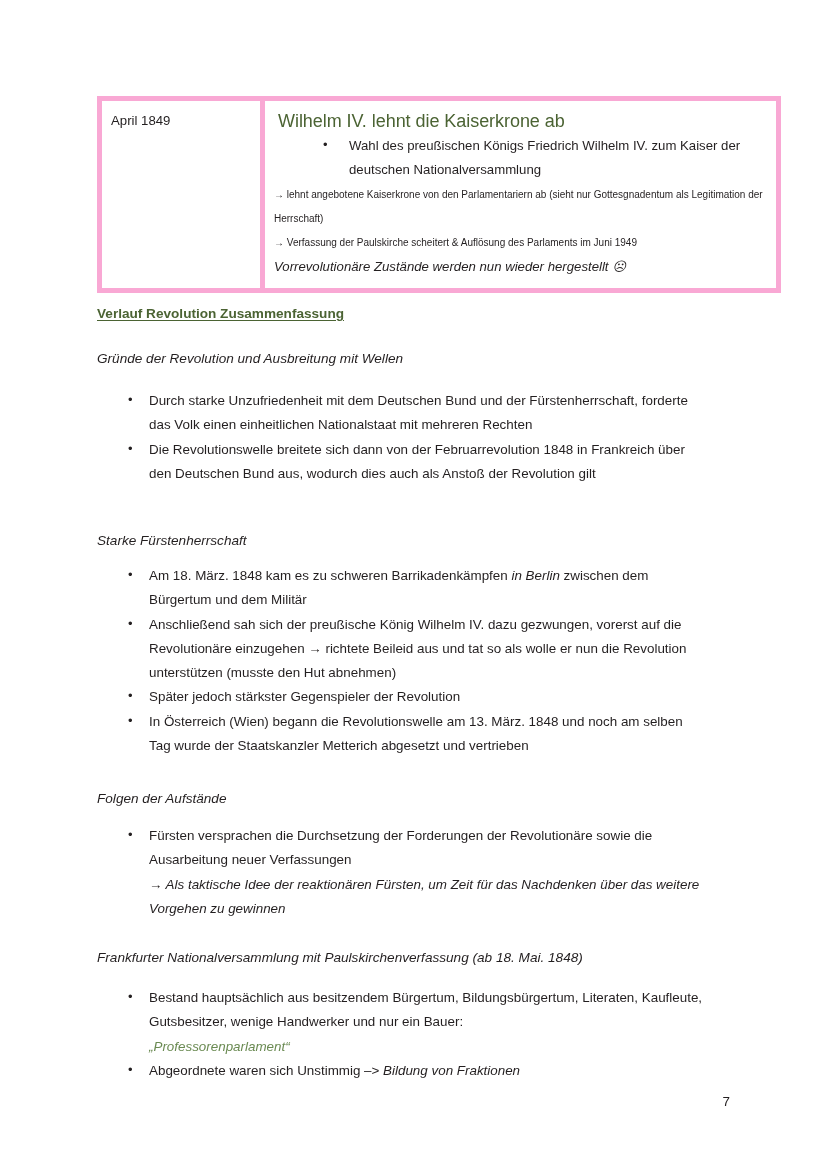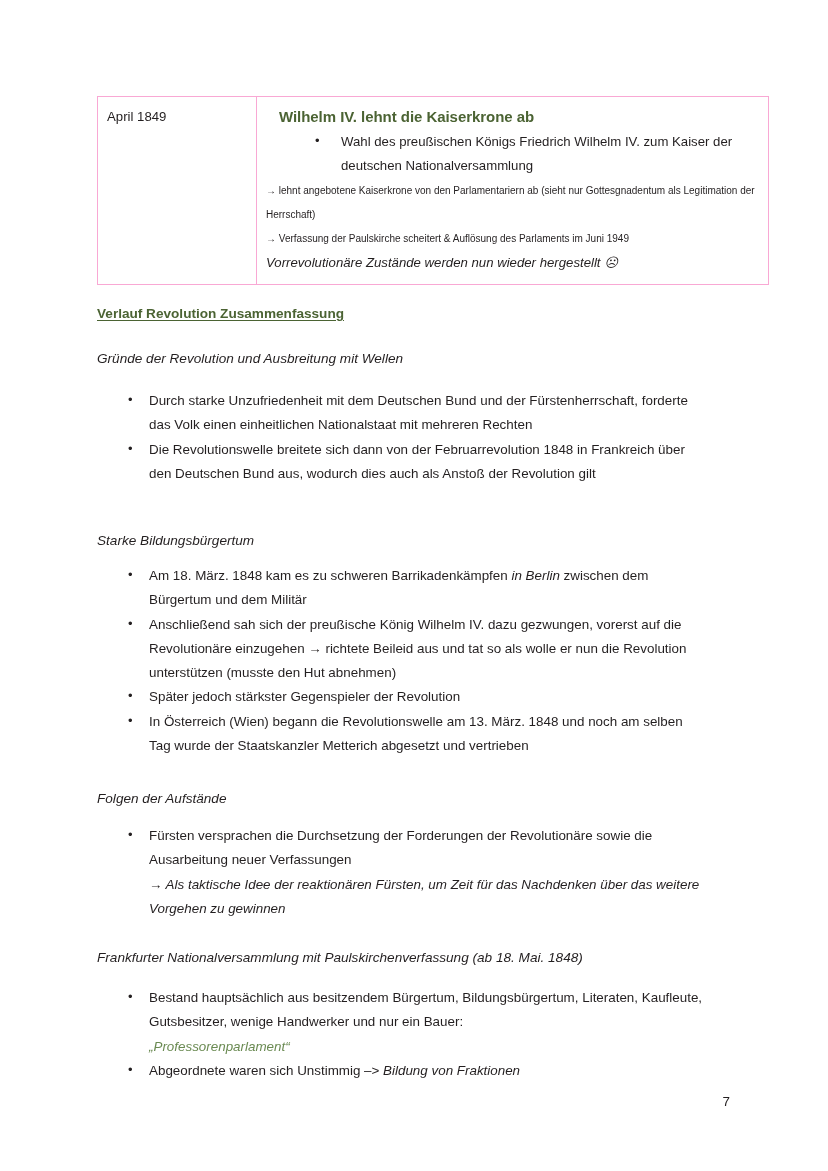--- a/index.html
+++ b/index.html
@@ -28,38 +28,38 @@
   
   .info-table {
     position: absolute;
     left: 97px;
     top: 96px;
     width: 633px;
     border-collapse: collapse;
     table-layout: fixed;
   }
   .info-table td {
-    border: 1px solid #f9a8d4;
+    border: 5px solid #f9a8d4;
     vertical-align: top;
     padding: 8px 9px 9px 9px;
     font-size: 13.2px;
     line-height: 24.2px;
   }
   .cell-date {
     width: 140px;
     color: #231f20;
   }
   .cell-body {
     width: 493px;
   }
   .cell-title {
     color: #4b6333;
-    font-weight: bold;
-    font-size: 15px;
-    margin: 0 0 1px 13px;
+    font-weight: normal;
+    font-size: 18px;
+    margin: 0 0 1px 4px;
     letter-spacing: -0.05px;
   }
   .tbl-bullets {
     margin: 0;
     padding: 0;
     list-style: none;
   }
   .tbl-bullets li {
     position: relative;
     padding-left: 75px;
@@ -179,21 +179,21 @@
     <li>
       <span class="bul">•</span>
       <span>Durch starke Unzufriedenheit mit dem Deutschen Bund und der Fürstenherrschaft, forderte das Volk einen einheitlichen Nationalstaat mit mehreren Rechten</span>
     </li>
     <li>
       <span class="bul">•</span>
       <span>Die Revolutionswelle breitete sich dann von der Februarrevolution 1848 in Frankreich über den Deutschen Bund aus, wodurch dies auch als Anstoß der Revolution gilt</span>
     </li>
   </ul>
 
-  <div class="h-sub" style="left:97px; top:533px;">Starke Bildungsbürgertum</div>
+  <div class="h-sub" style="left:97px; top:533px;">Starke Fürstenherrschaft</div>
 
   <ul class="blist" style="left:97px; top:564px;">
     <li>
       <span class="bul">•</span>
       <span><span>Am 18. März. 1848 kam es zu schweren Barrikadenkämpfen </span><em class="it">in Berlin</em><span> zwischen dem Bürgertum und dem Militär</span></span>
     </li>
     <li>
       <span class="bul">•</span>
       <span>Anschließend sah sich der preußische König Wilhelm IV. dazu gezwungen, vorerst auf die Revolutionäre einzugehen → richtete Beileid aus und tat so als wolle er nun die Revolution unterstützen (musste den Hut abnehmen)</span>
     </li>

